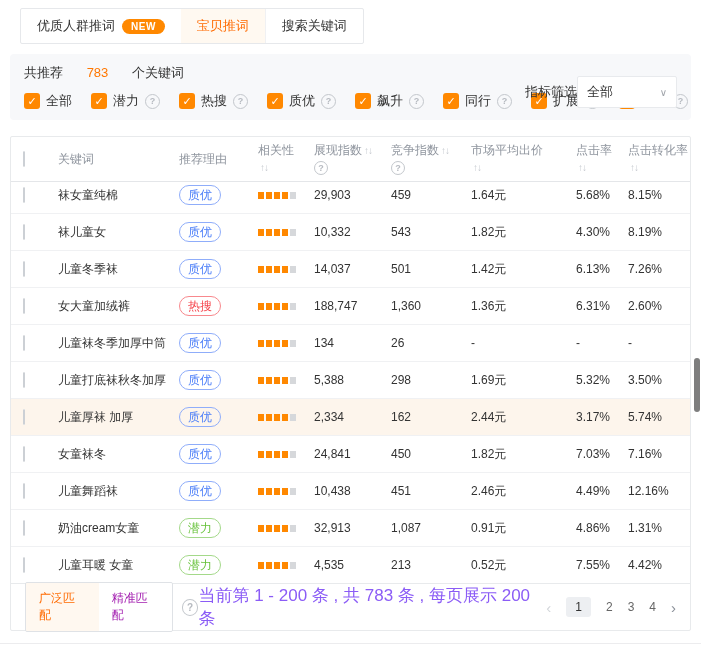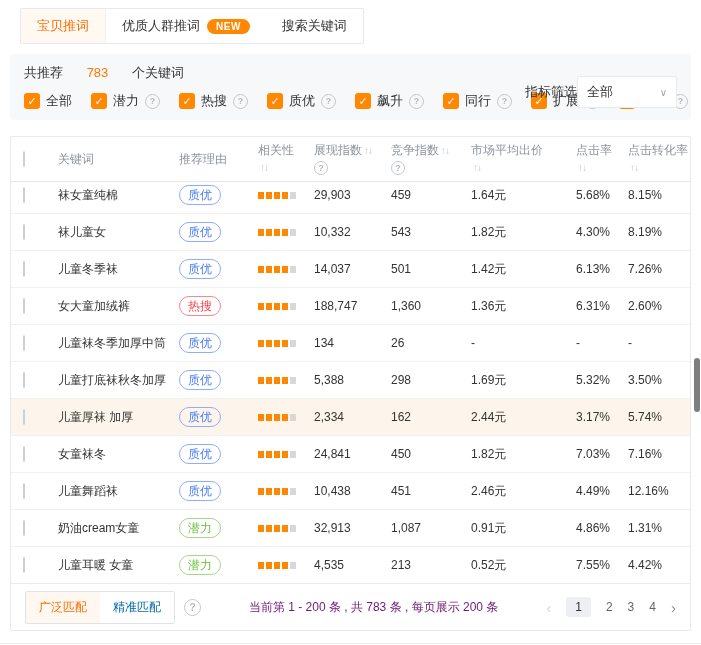--- a/index.html
+++ b/index.html
@@ -39,47 +39,47 @@
   .tag{display:inline-block;padding:1px 8px;border-radius:10px;font-size:12px;border:1px solid;line-height:16px}
   .tag-blue{color:#4a7df8;border-color:#8fadfa}
   .tag-red{color:#f5454d;border-color:#f8888d}
   .tag-green{color:#67c23a;border-color:#a4d98a}
   .bars{display:flex;gap:2px}
   .bar{width:6px;height:7px;background:#ff8800}
   .bar.off{background:#d6d8db}
   
   .tfoot{display:flex;align-items:center;height:46px;border-top:1px solid #e8eaec;padding:0 14px}
   .mgroup{display:inline-flex;border:1px solid #dfe2e6;border-radius:2px;overflow:hidden}
-  .mbtn{padding:7px 13px;font-size:12px;background:#fff;color:#0369a1;cursor:pointer}
+  .mbtn{padding:7px 13px;font-size:12px;background:#fff;color:#a21caf;cursor:pointer}
   .mbtn.active{background:#fff8f0;color:#ff6a00;font-weight:normal}
   .tfoot .help{margin-left:9px;width:15px;height:15px;line-height:15px;font-size:10px}
-  .pageinfo{color:#701a75;margin:0 auto;font-size:12px}
+  .pageinfo{color:#8b5cf6;margin:0 auto;font-size:17px}
   .pager{display:flex;align-items:center;gap:15px;color:#666;font-size:12px}
   .pnum{cursor:pointer}
   .pnum.active{background:#edeff2;border-radius:3px;padding:3px 9px;color:#333}
   .pprev{color:#d3d6da;font-size:15px}
   .pnext{color:#898f98;font-size:15px;cursor:pointer}
   
   .bidbar{display:flex;align-items:center;gap:9px;border-top:1px solid #ececee;margin-top:12px;padding:14px 0 14px 14px;color:#333;font-size:12px}
   
   .scrollthumb{position:absolute;right:1px;top:358px;width:6px;height:54px;background:#7e7e7e;border-radius:3px;cursor:pointer}
 </style>
 </head>
 <body>
 
 
 
 
 <div class="tabbar">
-    <div class="tab active">
-      <span>宝贝推词</span>
-    </div>
     <div class="tab">
       <span>优质人群推词</span>
       <span class="new-badge">NEW</span>
+    </div>
+    <div class="tab active">
+      <span>宝贝推词</span>
     </div>
     <div class="tab">
       <span>搜索关键词</span>
     </div>
   </div>
 
 
 <div class="fpanel">
   <div class="fsummary">
     <span>共推荐</span>

